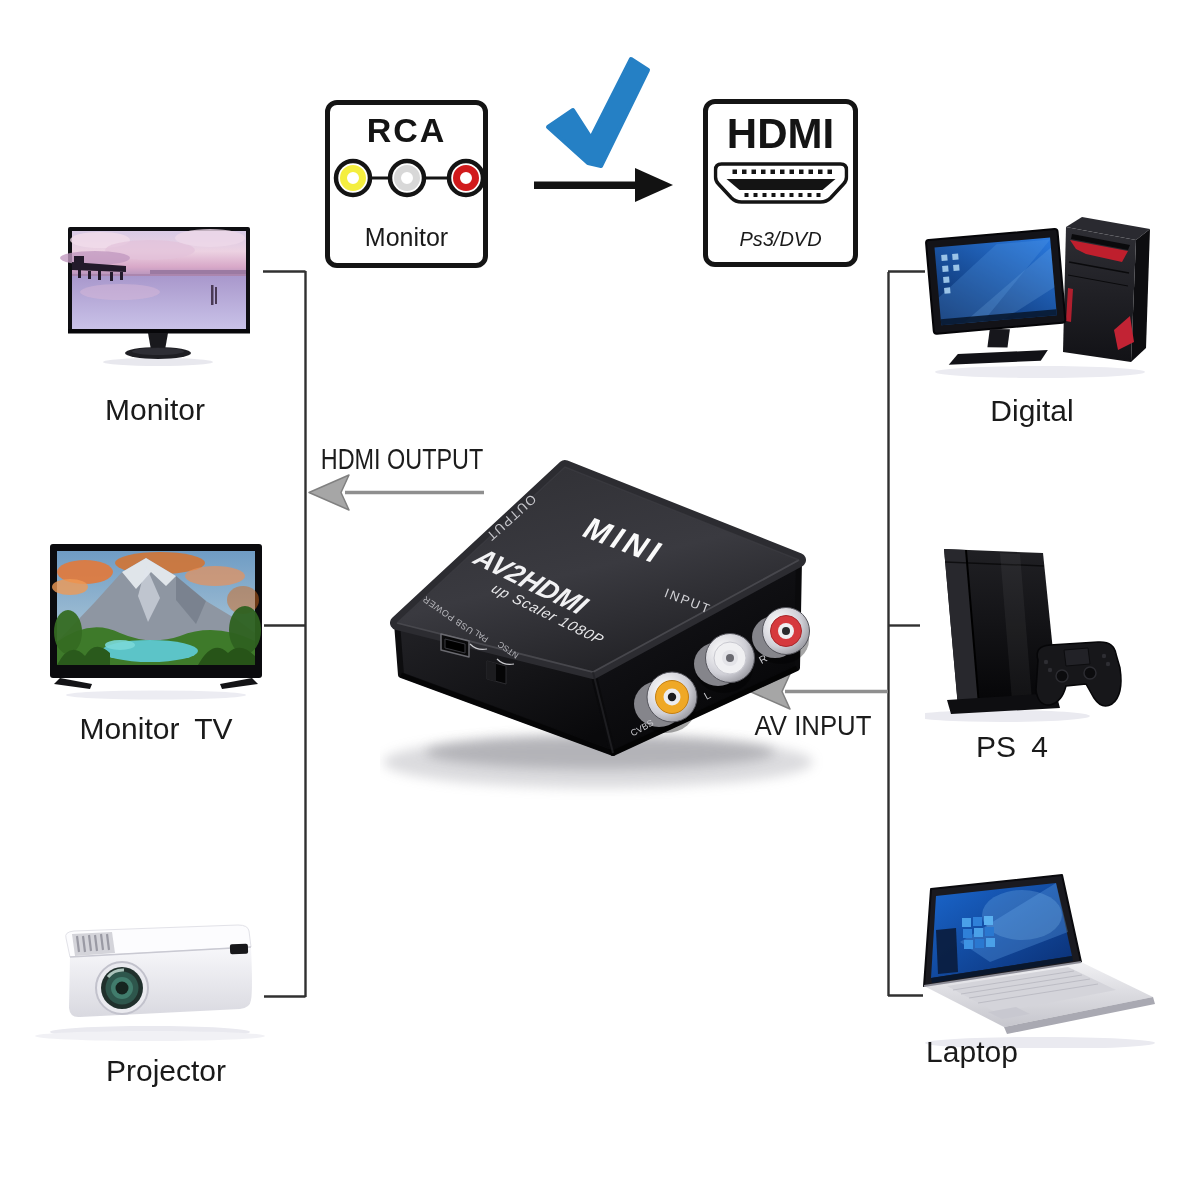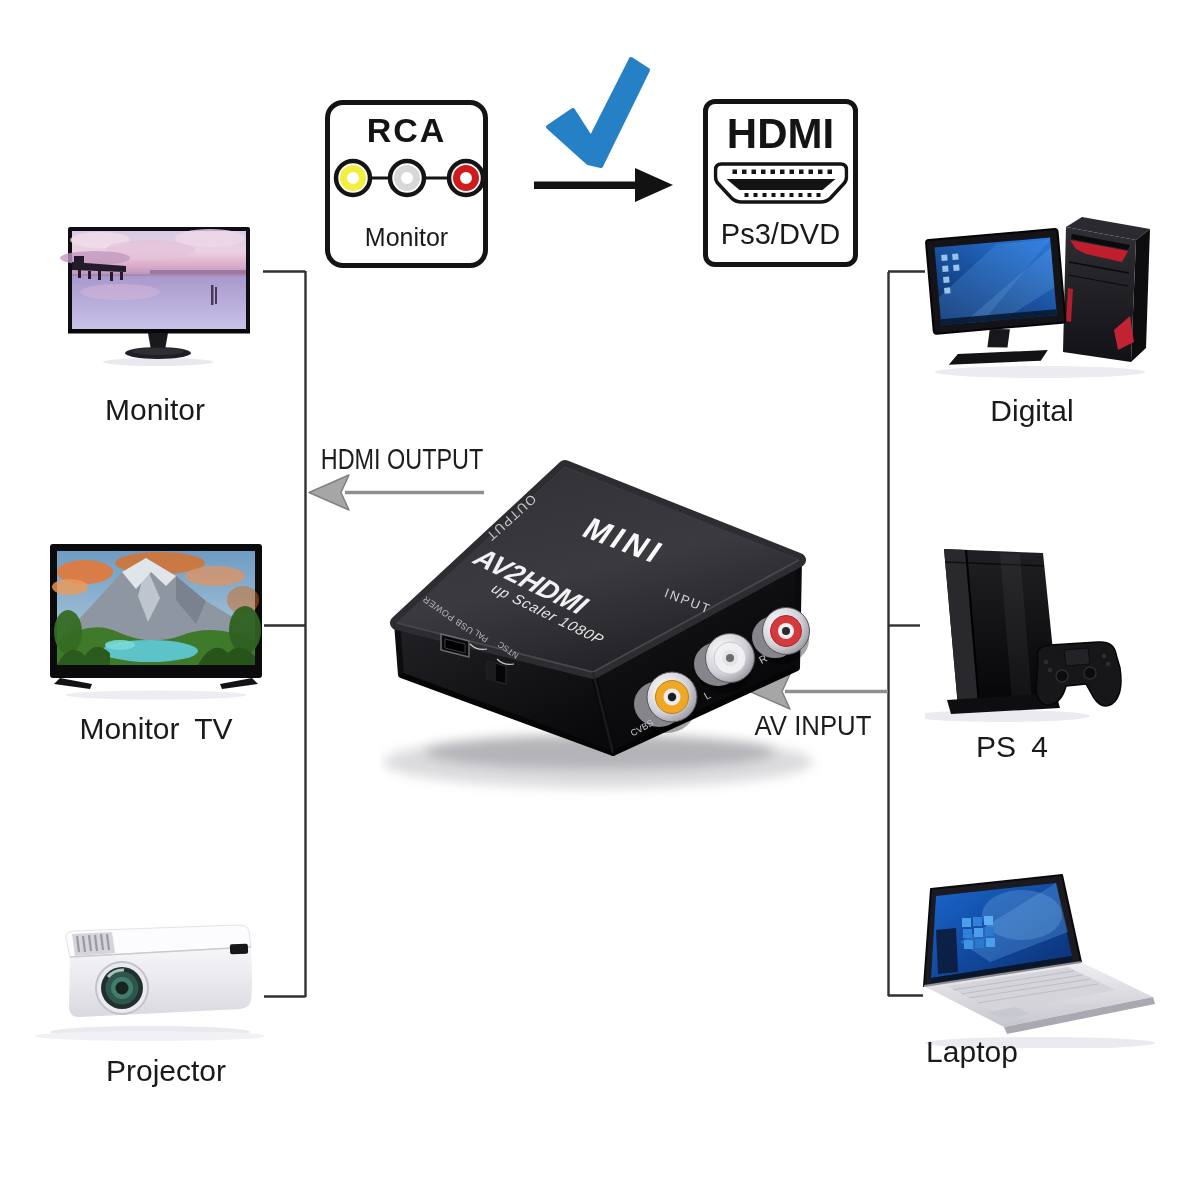--- a/index.html
+++ b/index.html
@@ -4,29 +4,29 @@
 <style>
   html,body{margin:0;padding:0;width:1200px;height:1200px;background:#fff;}
   .canvas{position:relative;width:1200px;height:1200px;background:#ffffff;overflow:hidden;
           font-family:"Liberation Sans",sans-serif;}
   .abs{position:absolute;}
   svg{display:block;}
   svg text{font-family:"Liberation Sans",sans-serif;}
 
   
   .badge{position:absolute;background:#fff;border:5px solid #141414;}
-  .badge-rca{left:325px;top:100px;width:153px;height:158px;border-radius:18px;}
+  .badge-rca{left:325px;top:100px;width:153px;height:158px;border-radius:12px;}
   .badge-hdmi{left:703px;top:99px;width:145px;height:158px;border-radius:12px;}
   .badge-title{position:absolute;top:6px;left:0;right:0;text-align:center;
                font-weight:bold;color:#141414;}
   .badge-rca .badge-title{font-size:34px;letter-spacing:2px;}
   .badge-hdmi .badge-title{font-size:42px;letter-spacing:0px;}
   .badge-sub{position:absolute;bottom:11px;left:0;right:0;text-align:center;
              font-size:25px;color:#1a1a1a;}
-  .badge-hdmi .badge-sub{font-size:29px;}
+  .badge-hdmi .badge-sub{font-size:20px;font-style:italic;}
   .rca-connectors{position:absolute;left:0;top:51px;}
   .hdmi-icon{position:absolute;left:50%;top:58px;transform:translateX(-50%);}
 
   
   .flow-label{position:absolute;color:#1c1c1c;white-space:nowrap;}
   .flow-hdmi-output{left:402px;top:442px;font-size:30px;transform:translateX(-50%) scaleX(0.78);}
   .flow-av-input{left:813px;top:710px;font-size:28px;transform:translateX(-50%) scaleX(0.92);}
 
   
   .device-label{position:absolute;font-size:30px;color:#1a1a1a;white-space:nowrap;

